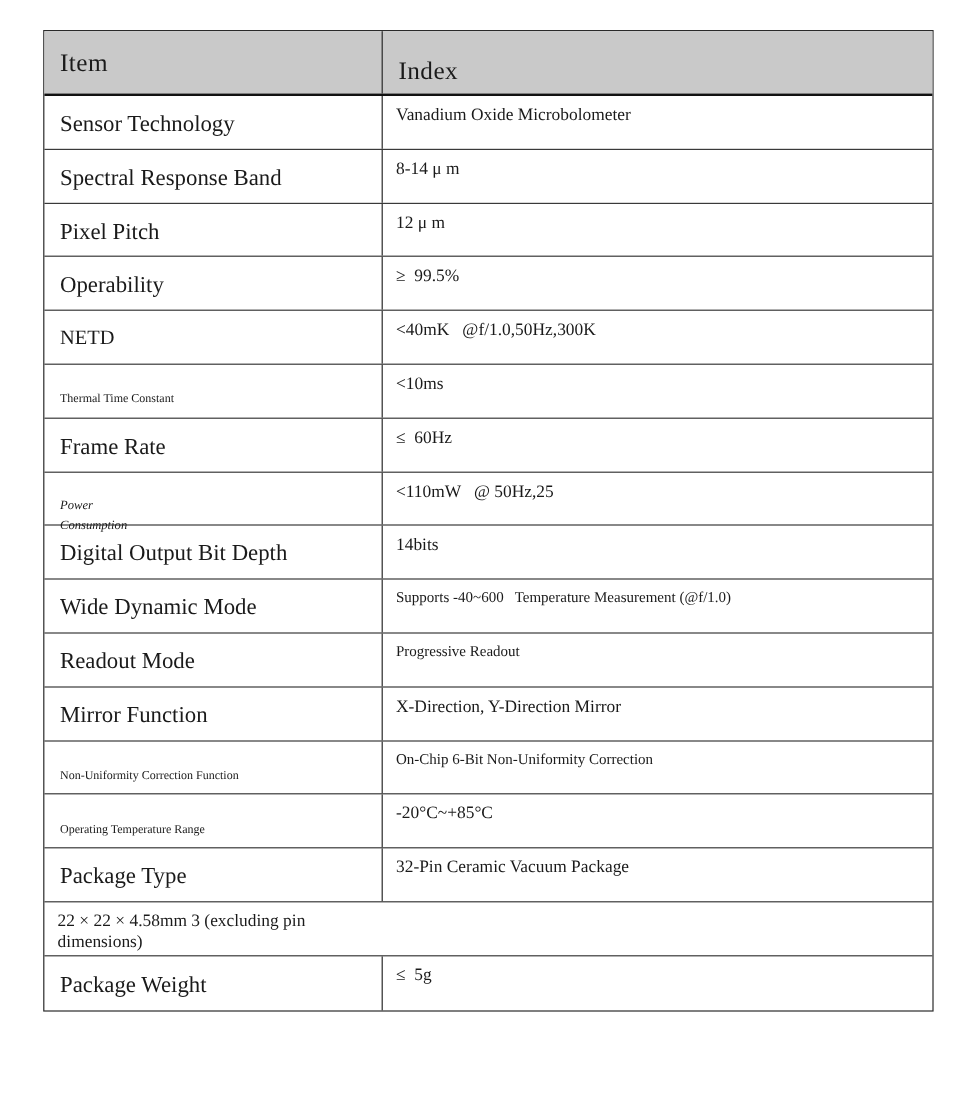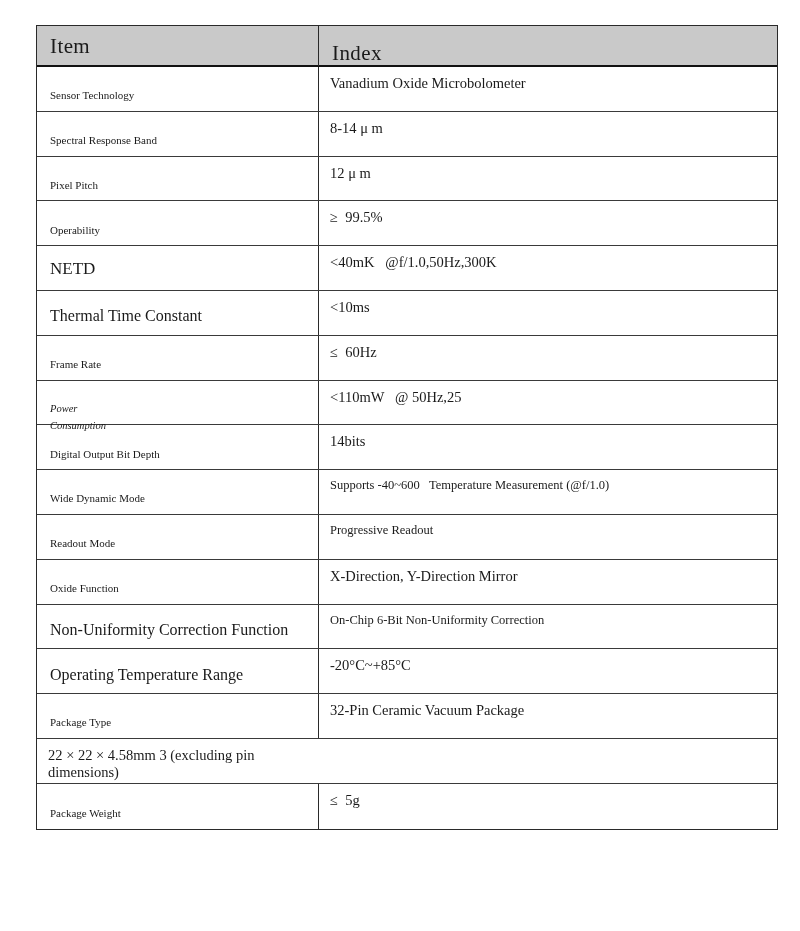--- a/index.html
+++ b/index.html
@@ -25,62 +25,62 @@
     border: 1px solid #2a2a2a;
     background: #ffffff;
   }
   .row {
     display: grid;
     grid-template-columns: 282px 1fr;
     height: 44.8px;
     box-sizing: border-box;
   }
   .row.header {
-    height: 41px;
+    height: 54px;
     background: #c9c9c9;
     border-bottom: 2.5px solid #111111;
   }
   .row.data {
     border-bottom: 1px solid #3a3a3a;
   }
   .row.data:last-child {
     border-bottom: none;
     text-align: center;
   }
   .cell {
     box-sizing: border-box;
     white-space: pre-wrap;
     overflow: visible;
     display: flex;
   }
   .cell.item {
     border-right: 1px solid #2a2a2a;
     align-items: flex-end;
     padding: 0 8px 9px 13px;
-    font-size: 11px;
+    font-size: 19px;
     line-height: 1.15;
   }
   .cell.value {
     align-items: flex-start;
     padding: 8px 8px 0 11px;
     font-size: 14.5px;
     line-height: 1.2;
   }
   .row.header .cell {
     align-items: center;
     font-size: 21px;
     letter-spacing: 0.4px;
     padding: 0 0 0 13px;
   }
   .row.header .cell.value {
     padding-top: 15px;
   }
   
   .row.netd .cell.item { font-size: 17px; padding-bottom: 11px; }
-  .row.sm-item .cell.item { font-size: 16px; }
+  .row.sm-item .cell.item { font-size: 10px; }
   .row.sm-value .cell.value { font-size: 12.5px; }
   .row.power .cell.item { font-size: 10.5px; padding-bottom: 0; line-height: 1.6; }
   .row.power .cell.item .drop {
     display: block;
     margin-bottom: -10px; 
     font-style: italic;
   }
 </style>
 </head>
 <body>
@@ -144,21 +144,21 @@
       <div class="cell item">Wide Dynamic Mode</div>
       <div class="cell value">Supports -40~600   Temperature Measurement (@f/1.0)</div>
     </div>
 
     <div class="row data sm-value">
       <div class="cell item">Readout Mode</div>
       <div class="cell value">Progressive Readout</div>
     </div>
 
     <div class="row data">
-      <div class="cell item">Oxide Function</div>
+      <div class="cell item">Mirror Function</div>
       <div class="cell value">X-Direction, Y-Direction Mirror</div>
     </div>
 
     <div class="row data sm-item sm-value">
       <div class="cell item">Non-Uniformity Correction Function</div>
       <div class="cell value">On-Chip 6-Bit Non-Uniformity Correction</div>
     </div>
 
     <div class="row data sm-item">
       <div class="cell item">Operating Temperature Range</div>

